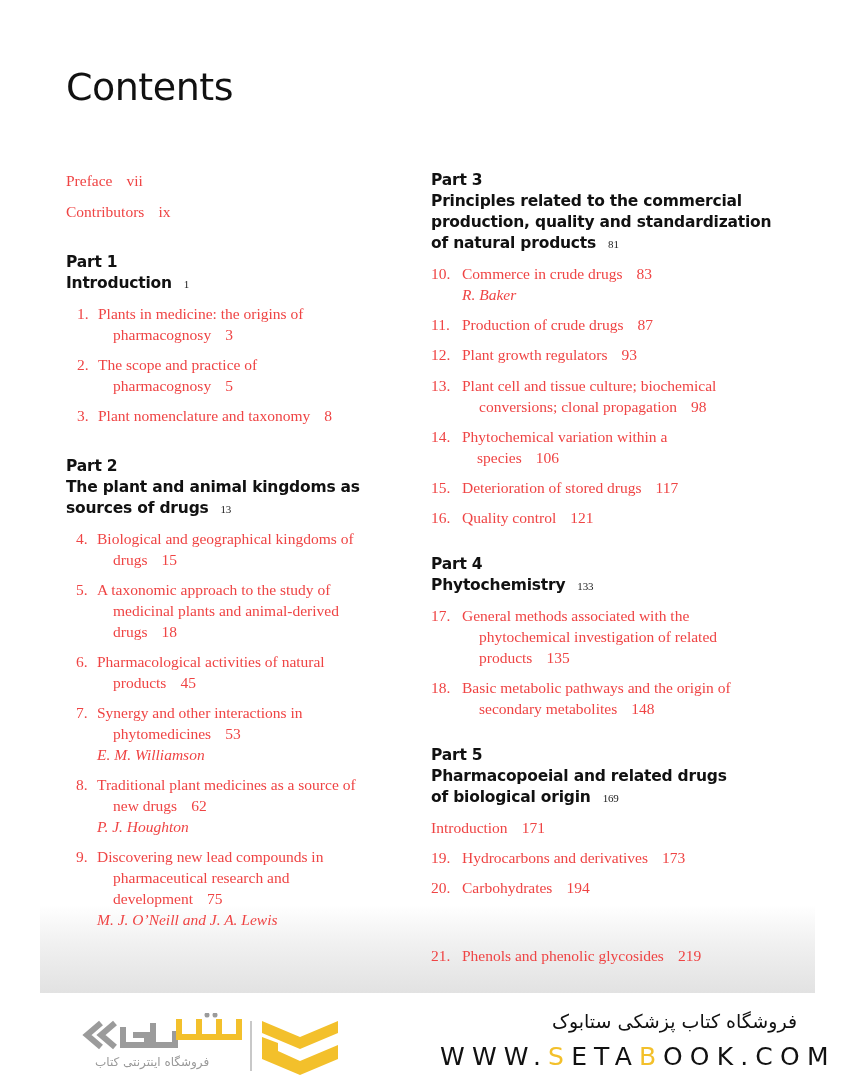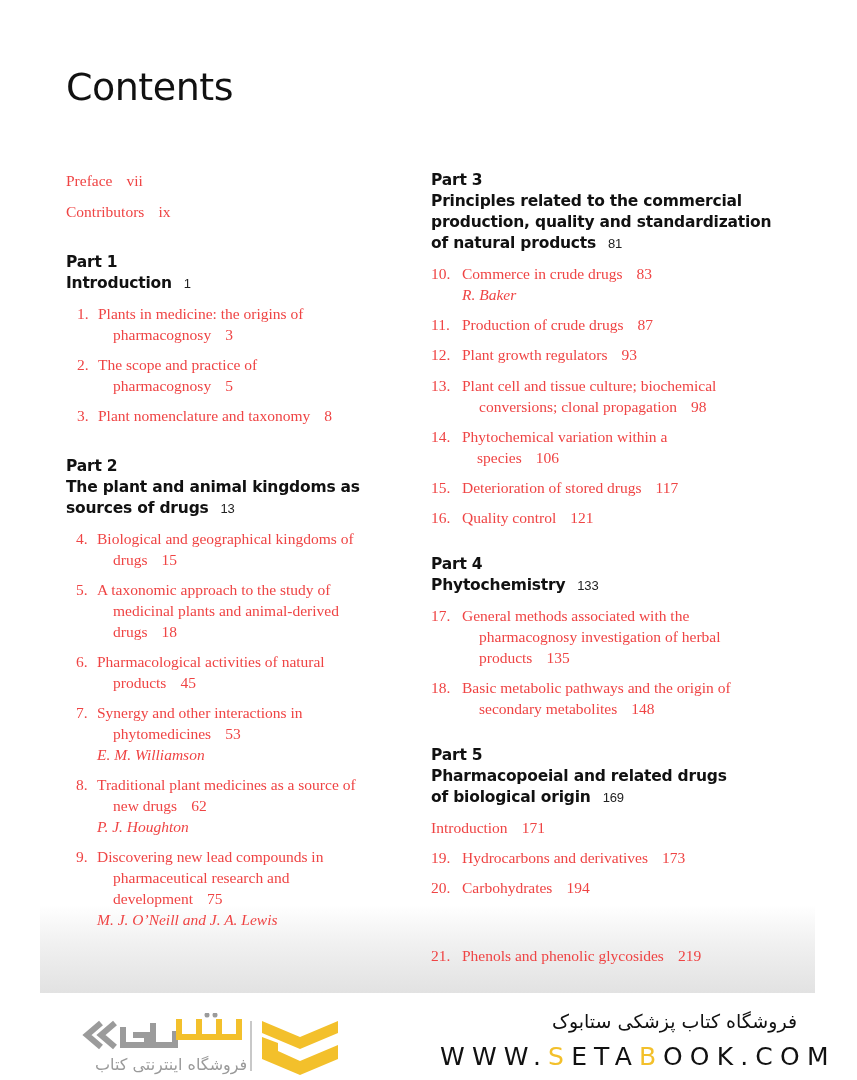--- a/index.html
+++ b/index.html
@@ -23,32 +23,32 @@
     color: #ef4444;
   }
   .ln .pg { margin-left: 14px; }
   .ln.it { font-style: italic; }
   .ph {
     position: absolute; white-space: nowrap;
     font-family: "DejaVu Sans", sans-serif; font-weight: bold; font-size: 15.5px;
     line-height: 21px; color: #111; letter-spacing: -0.2px;
   }
   .ph .pg {
-    font-family: Liberation Sans, sans-serif; font-weight: normal; font-size: 13px;
+    font-family: Liberation Serif, serif; font-weight: normal; font-size: 11px;
     margin-left: 12px; color: #222;
   }
   .num { display: inline-block; }
   
   .footer-logo { position: absolute; left: 75px; top: 1013px; width: 265px; height: 62px; }
   .logo-word {
     position: absolute; left: 0; top: 0;
   }
   .logo-sub {
     position: absolute; left: 20px; top: 42px; font-family: "DejaVu Sans", sans-serif;
-    font-size: 16px; color: #9a9a9a; direction: rtl; text-align: center;
+    font-size: 12px; color: #9a9a9a; direction: rtl; text-align: center;
   }
   .logo-divider {
     position: absolute; left: 175px; top: 8px; width: 2px; height: 50px; background: #c8c8c8;
   }
   .shop-fa {
     position: absolute; right: 60px; top: 1010px; font-family: "DejaVu Sans", sans-serif;
     font-size: 19px; color: #111; direction: rtl;
   }
   .shop-url {
     position: absolute; left: 440px; top: 1042px; font-family: "DejaVu Sans", sans-serif;
@@ -123,21 +123,21 @@
 <div class="ln" style="left:477px;top:449px"><span>species</span><span class="pg">106</span></div>
 
 <div class="ln" style="left:431px;top:479px"><span class="num" style="width:31px">15.</span><span>Deterioration of stored drugs</span><span class="pg">117</span></div>
 
 <div class="ln" style="left:431px;top:509px"><span class="num" style="width:31px">16.</span><span>Quality control</span><span class="pg">121</span></div>
 
 <div class="ph" style="left:431px;top:554px">Part 4</div>
 <div class="ph" style="left:431px;top:575px"><span>Phytochemistry</span><span class="pg">133</span></div>
 
 <div class="ln" style="left:431px;top:607px"><span class="num" style="width:31px">17.</span><span>General methods associated with the</span></div>
-<div class="ln" style="left:479px;top:628px">pharmacognosy investigation of herbal</div>
+<div class="ln" style="left:479px;top:628px">phytochemical investigation of related</div>
 <div class="ln" style="left:479px;top:649px"><span>products</span><span class="pg">135</span></div>
 
 <div class="ln" style="left:431px;top:679px"><span class="num" style="width:31px">18.</span><span>Basic metabolic pathways and the origin of</span></div>
 <div class="ln" style="left:479px;top:700px"><span>secondary metabolites</span><span class="pg">148</span></div>
 
 <div class="ph" style="left:431px;top:745px">Part 5</div>
 <div class="ph" style="left:431px;top:766px">Pharmacopoeial and related drugs</div>
 <div class="ph" style="left:431px;top:787px"><span>of biological origin</span><span class="pg">169</span></div>
 
 <div class="ln" style="left:431px;top:819px"><span>Introduction</span><span class="pg">171</span></div>

